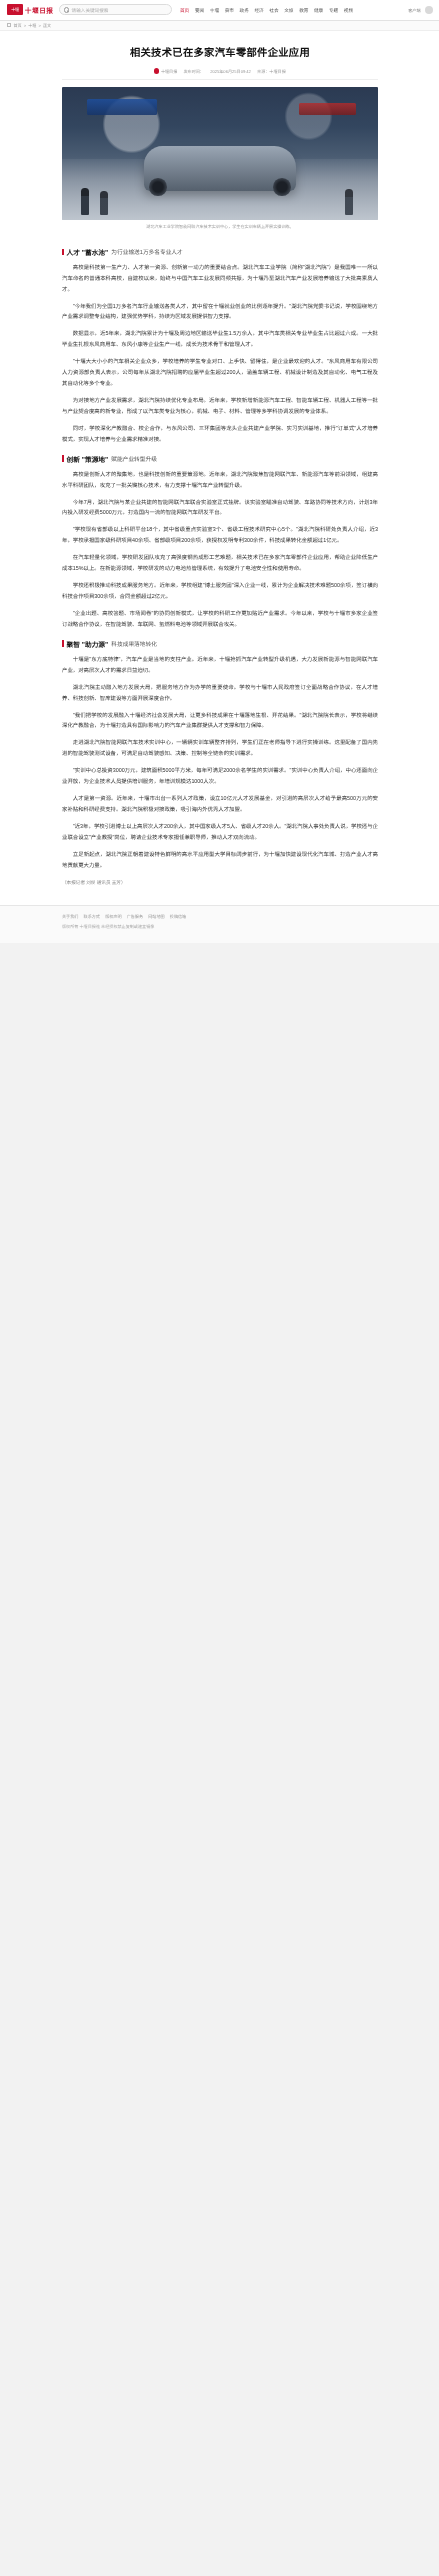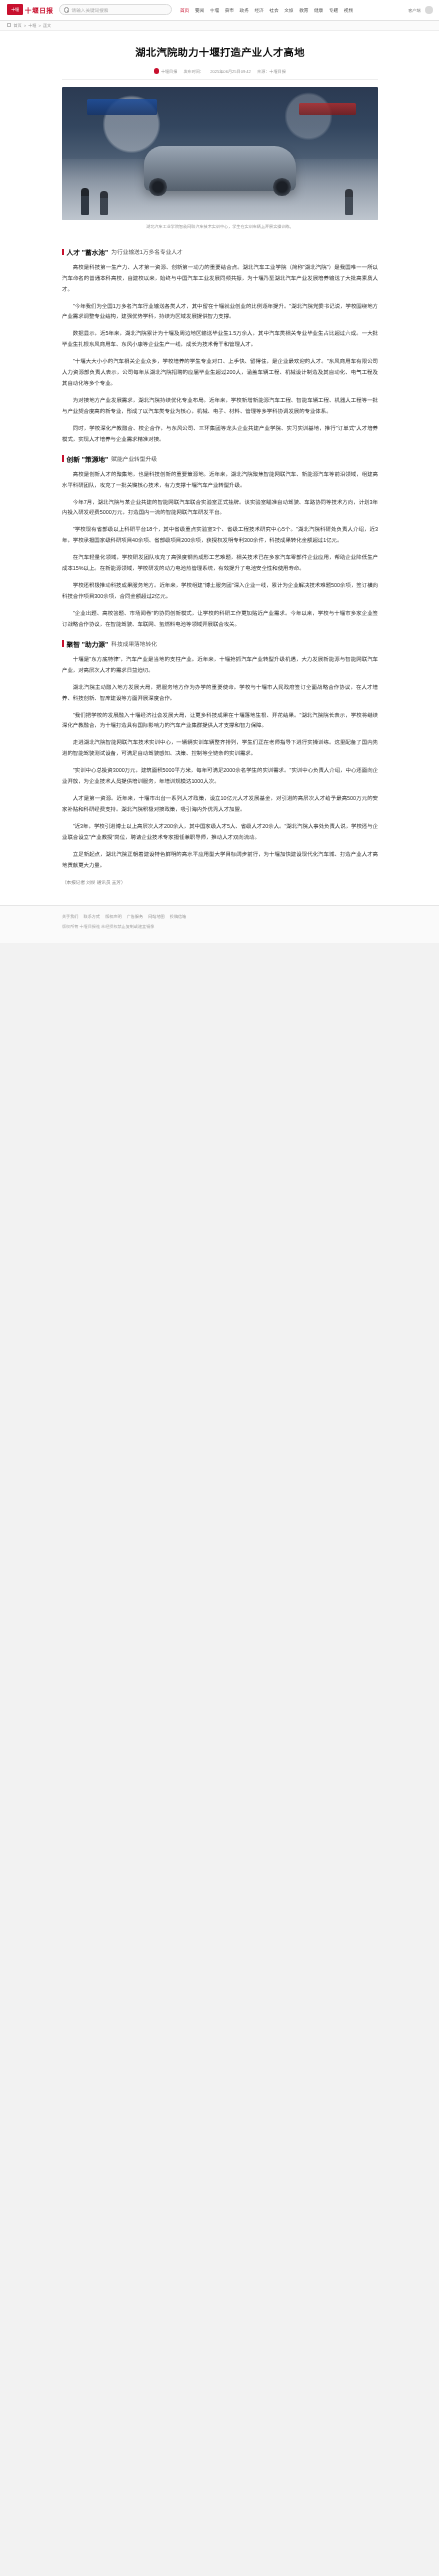--- a/index.html
+++ b/index.html
@@ -185,21 +185,21 @@
     <span class="home-icon"></span>
     <span>首页</span>
     <span>&gt;</span>
     <span>十堰</span>
     <span>&gt;</span>
     <span>正文</span>
   </div>
 
   <div class="article">
 
-    <h1 class="title">湖北汽院助力十堰打造产业人才高地</h1>
+    <h1 class="title">相关技术已在多家汽车零部件企业应用</h1>
 
     <div class="meta">
       <span class="src">
         <span class="dot"></span>
         <span>十堰日报</span>
       </span>
       <span>发布时间：</span>
       <span>2025年06月25日09:42</span>
       <span>来源：十堰日报</span>
     </div>

